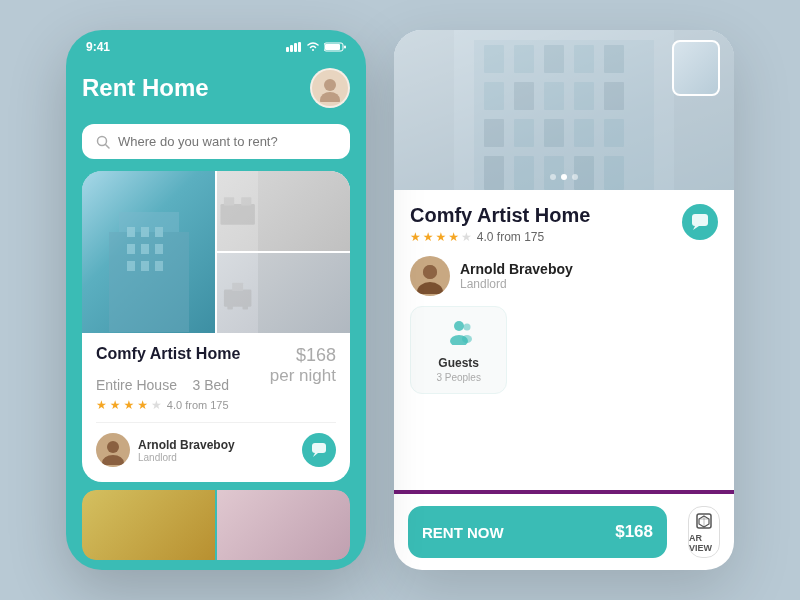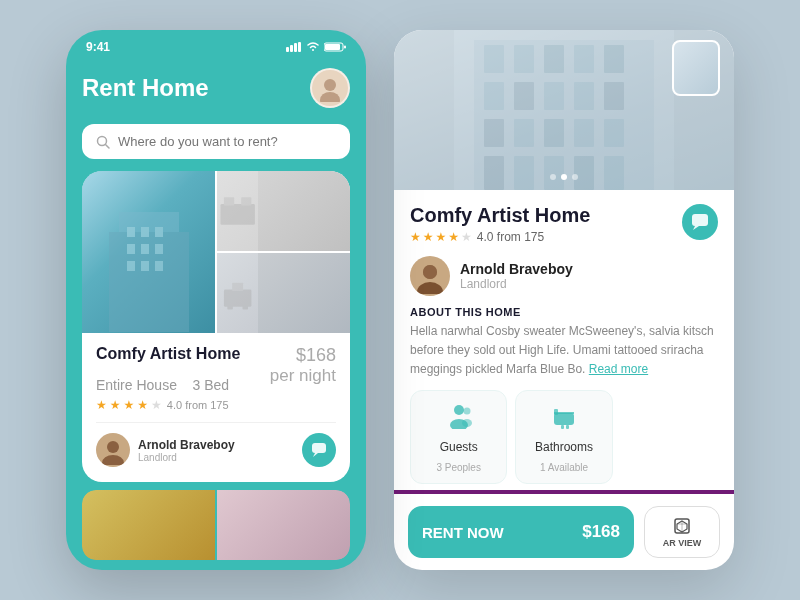--- a/index.html
+++ b/index.html
@@ -357,22 +357,22 @@
       border: 1px solid #e8f4f3;
       border-radius: 12px;
       padding: 10px 8px;
       text-align: center;
     }
     .facility-icon {
       font-size: 22px;
       margin-bottom: 5px;
       color: #3abcb5;
     }
-    .facility-name { font-size: 12px; font-weight: 400; color: #333; }
-    .facility-detail { font-size: 10px; color: #aaa; margin-top: 8px; }
+    .facility-name { font-size: 12px; font-weight: 700; color: #333; }
+    .facility-detail { font-size: 10px; color: #aaa; margin-top: 2px; }
     .panel-footer {
       padding: 12px 14px;
       display: flex;
       gap: 10px;
       border-top: 4px solid #701a75;
     }
     .rent-btn {
       flex: 1;
       background: #3abcb5;
       color: white;
@@ -384,30 +384,31 @@
       cursor: pointer;
       display: flex;
       align-items: center;
       justify-content: space-between;
     }
     .rent-price {
       font-size: 17px;
       font-weight: 800;
     }
     .ar-btn {
-      width: 76px;
+      width: 32px;
       height: 52px;
       border: 1.5px solid #ddd;
       border-radius: 14px;
       display: flex;
       flex-direction: column;
       align-items: center;
       justify-content: center;
       cursor: pointer;
       gap: 2px;
+      margin-left: 11px;
     }
     .ar-btn-text { font-size: 9px; font-weight: 700; color: #555; }
   </style>
 </head>
 <body>
 
 <div class="container">
 
   <div class="phone-left">
     <div class="phone-status-bar">
@@ -607,55 +608,35 @@
             <ellipse cx="18" cy="34" rx="13" ry="10" fill="#7a5030"></ellipse>
             <circle cx="18" cy="14" r="7" fill="#9a7050" opacity="0.6"></circle>
           </svg>
         </div>
         <div>
           <div class="panel-landlord-name">Arnold Braveboy</div>
           <div class="panel-landlord-role">Landlord</div>
         </div>
       </div>
 
-      <div>
-        <div class="section-label">ABOUT THIS HOME</div>
-        <p class="about-text">
-          <span>Hella narwhal Cosby sweater McSweeney's, salvia kitsch before they sold out High Life. Umami tattooed sriracha meggings pickled Marfa Blue Bo.</span>
-          <span class="read-more">Read more</span>
-        </p>
-      </div>
 
       <div>
         <div class="facilities-grid">
           <div class="facility-card">
             <div class="facility-icon">
               <svg width="28" height="28" viewBox="0 0 28 28">
                 <circle cx="14" cy="9" r="5" fill="#3abcb5" opacity="0.8"></circle>
                 <ellipse cx="14" cy="24" rx="9" ry="6" fill="#3abcb5" opacity="0.8"></ellipse>
                 <circle cx="22" cy="10" r="3.5" fill="#3abcb5" opacity="0.5"></circle>
                 <ellipse cx="22" cy="22" rx="5" ry="4" fill="#3abcb5" opacity="0.5"></ellipse>
               </svg>
             </div>
             <div class="facility-name">Guests</div>
             <div class="facility-detail">3 Peoples</div>
           </div>
-          <div class="facility-card">
-            <div class="facility-icon">
-              <svg width="28" height="28" viewBox="0 0 28 28">
-                <rect x="4" y="12" width="20" height="12" rx="3" fill="#3abcb5" opacity="0.8"></rect>
-                <rect x="4" y="8" width="4" height="6" rx="1" fill="#3abcb5" opacity="0.7"></rect>
-                <line x1="4" y1="12" x2="24" y2="12" stroke="#3abcb5" stroke-width="1.5"></line>
-                <rect x="11" y="24" width="3" height="4" rx="1" fill="#3abcb5" opacity="0.7"></rect>
-                <rect x="16" y="24" width="3" height="4" rx="1" fill="#3abcb5" opacity="0.7"></rect>
-              </svg>
-            </div>
-            <div class="facility-name">Bathrooms</div>
-            <div class="facility-detail">1 Available</div>
-          </div>
         </div>
       </div>
     </div>
 
     <div class="panel-footer">
       <button class="rent-btn">
         <span>RENT NOW</span>
         <span class="rent-price">$168</span>
       </button>
       <div class="ar-btn">

